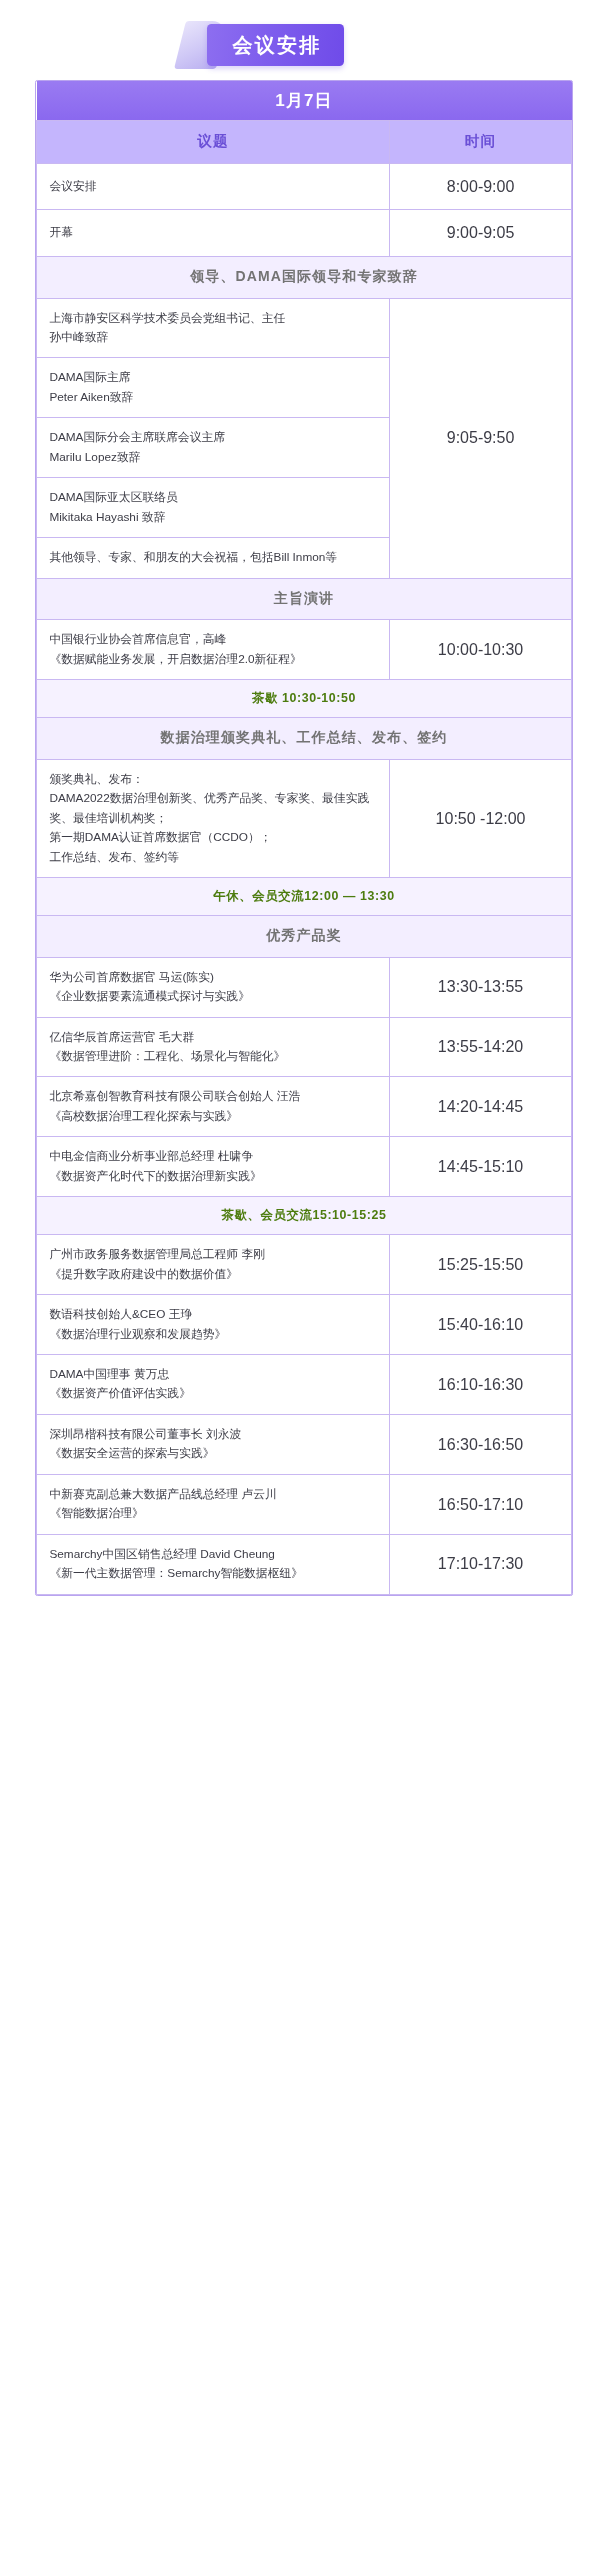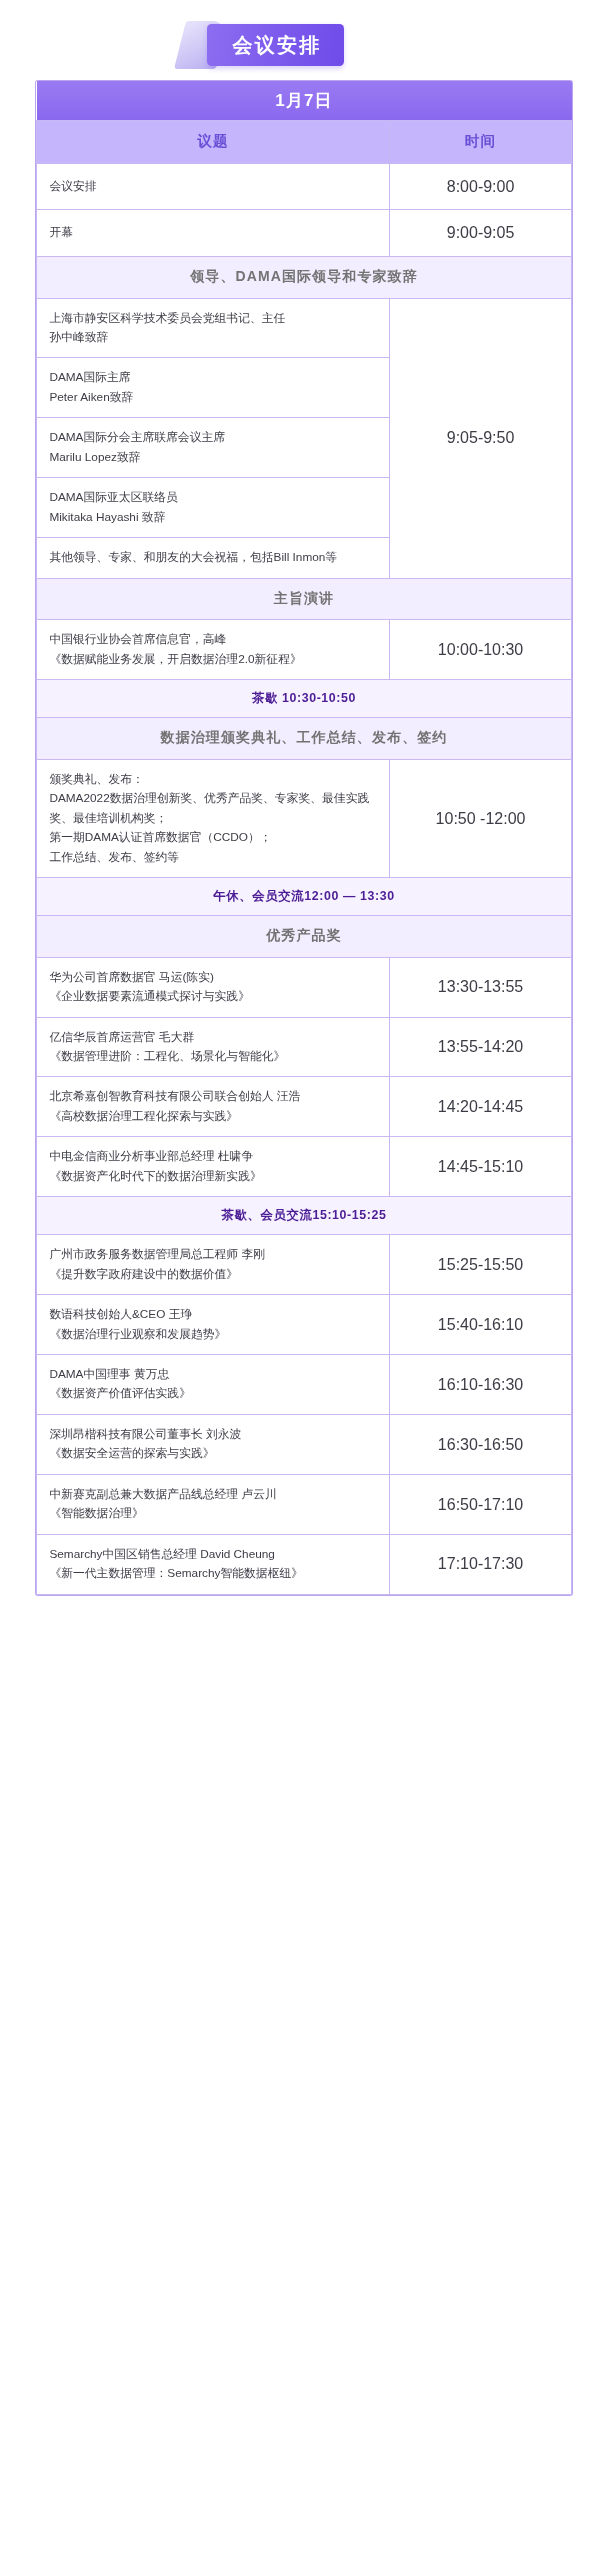--- a/index.html
+++ b/index.html
@@ -109,21 +109,21 @@
     color: #737373;
     font-size: 14px;
     font-weight: bold;
     text-align: center;
     padding: 11.3px 5.6px;
     letter-spacing: 1.1px;
   }
 
   .break-row td {
     background: #f6f2ff;
-    color: #4c1d95;
+    color: #4d7c0f;
     font-size: 12.4px;
     font-weight: bold;
     text-align: center;
     padding: 10px 5.6px;
     letter-spacing: 0.6px;
   }
 
   .topic-cell {
     padding: 10px 12.4px;
     line-height: 1.65;

